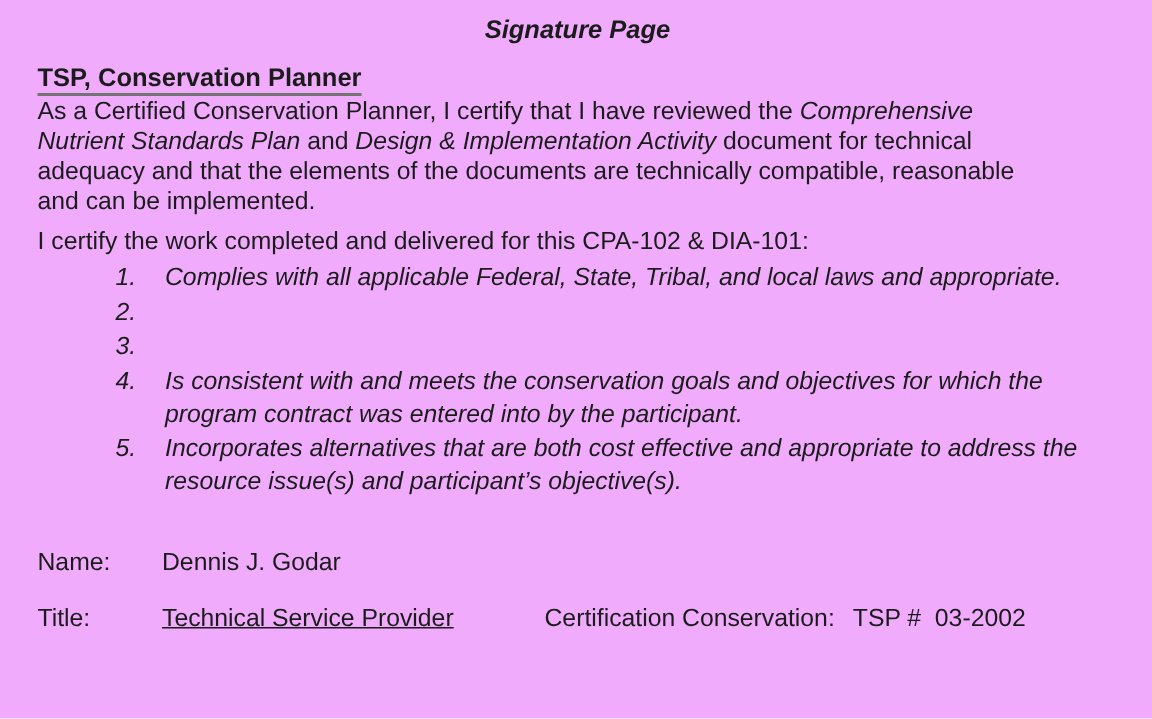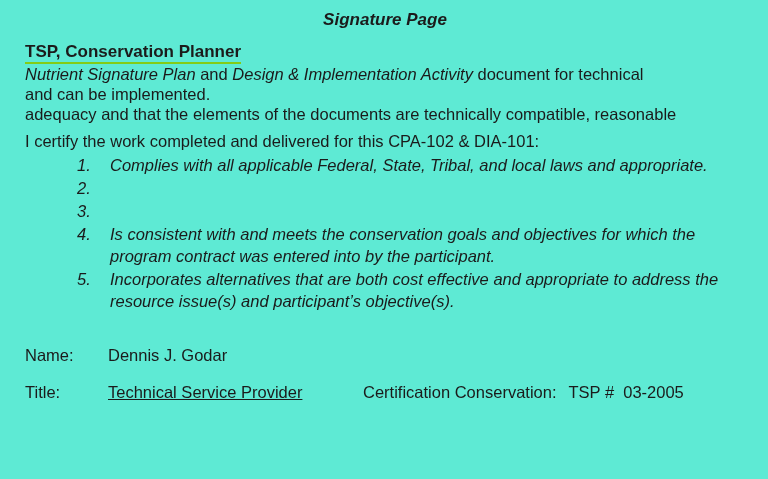--- a/index.html
+++ b/index.html
@@ -1,21 +1,21 @@
 <!DOCTYPE html>
 <html><head>
 <meta charset="utf-8">
 <style>
   * { margin: 0; padding: 0; box-sizing: border-box; }
   html, body { background: #ffffff; }
   .page {
     position: relative;
     width: 768px;
     height: 479px;
-    background: #5eead4;
+    background: #f0abfc;
     color: #1b1b1b;
     font-family: "Liberation Sans", sans-serif;
     font-size: 16.5px;
     padding: 8px 23px 0 25px;
     overflow: hidden;
   }
   .doc-title {
     text-align: center;
     font-weight: bold;
     font-style: italic;
@@ -23,21 +23,21 @@
     line-height: 20px;
     margin-top: 2px;
   }
   .section-heading {
     margin-top: 12px;
     font-weight: bold;
     font-size: 17px;
     line-height: 20px;
   }
   .section-heading span {
-    border-bottom: 2px solid #84cc16;
+    border-bottom: 2px solid #737373;
     padding-bottom: 1px;
   }
   .para { margin-top: 2px; }
   .para .pline {
     line-height: 20px;
     white-space: pre;
   }
   .italic { font-style: italic; }
   .certify-line {
     margin-top: 7px;
@@ -79,23 +79,24 @@
 
 <div class="page">
 
   <div class="doc-title">Signature Page</div>
 
   <div class="section-heading">
     <span>TSP, Conservation Planner</span>
   </div>
 
   <div class="para">
-    <div class="pline"><span class="italic">Nutrient Signature Plan</span><span> and </span><span class="italic">Design &amp; Implementation Activity</span><span> document for technical</span></div>
+    <div class="pline"><span>As a Certified Conservation Planner, I certify that I have reviewed the </span><span class="italic">Comprehensive</span></div>
+    <div class="pline"><span class="italic">Nutrient Standards Plan</span><span> and </span><span class="italic">Design &amp; Implementation Activity</span><span> document for technical</span></div>
+    <div class="pline"><span>adequacy and that the elements of the documents are technically compatible, reasonable</span></div>
     <div class="pline"><span>and can be implemented.</span></div>
-    <div class="pline"><span>adequacy and that the elements of the documents are technically compatible, reasonable</span></div>
   </div>
 
   <div class="certify-line">I certify the work completed and delivered for this CPA-102 &amp; DIA-101:</div>
 
   <div class="cert-list">
     <div class="li">
       <span class="num">1.</span>
       <span class="txt">
           <span>Complies with all applicable Federal, State, Tribal, and local laws and appropriate.</span>
           <span></span>
@@ -125,17 +126,17 @@
 
   <div class="sig-block">
     <div class="row">
       <span class="lbl-col">Name:</span>
       <span>Dennis J. Godar</span>
     </div>
     <div class="row">
       <span class="lbl-col">Title:</span>
       <span class="value-col">Technical Service Provider</span>
       <span>Certification Conservation:</span>
-      <span class="cred-value">TSP #  03-2005</span>
+      <span class="cred-value">TSP #  03-2002</span>
     </div>
   </div>
 
 </div>
 
 </body></html>

